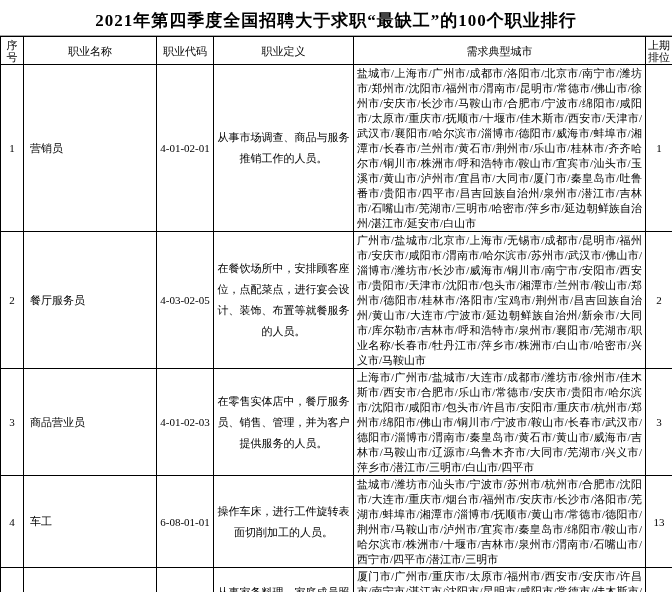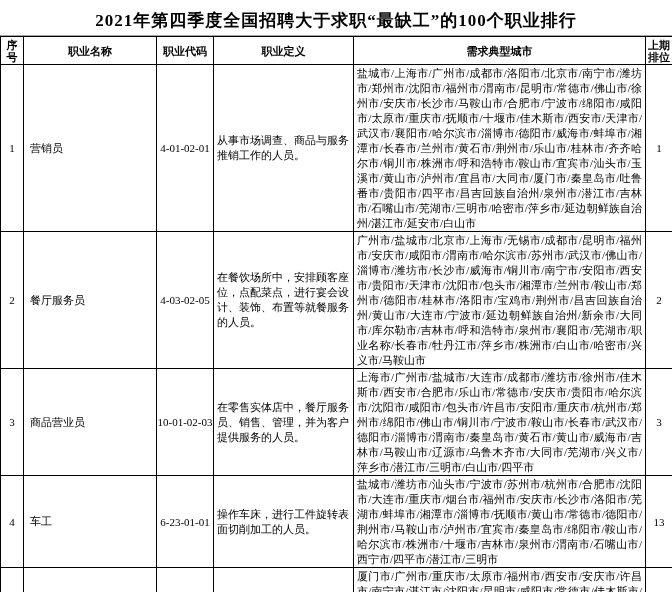--- a/index.html
+++ b/index.html
@@ -40,32 +40,32 @@
     border-collapse: collapse;
     table-layout: fixed;
   }
   table.occ th, table.occ td {
     border: 1px solid #000;
     font-size: 11px;
     vertical-align: middle;
     overflow: hidden;
   }
   table.occ th {
-    font-weight: bold;
+    font-weight: normal;
     text-align: center;
     line-height: 12px;
     padding: 1px;
   }
   td.c-index { text-align: center; }
   td.c-name  { text-align: left; padding-left: 6px; }
   td.c-code  { text-align: center; letter-spacing: 0; }
   td.c-def   {
-    text-align: left;
+    text-align: center;
     padding: 2px 3px;
-    line-height: 15px;
+    line-height: 21px;
     word-break: break-all;
   }
   td.c-cities {
     text-align: left;
     vertical-align: top;
     padding: 1px 3px 0 3px;
     line-height: 15px;
     word-break: break-all;
     text-align: justify;
   }
@@ -112,29 +112,29 @@
         <td class="c-index">2</td>
         <td class="c-name">餐厅服务员</td>
         <td class="c-code">4-03-02-05</td>
         <td class="c-def">在餐饮场所中，安排顾客座位，点配菜点，进行宴会设计、装饰、布置等就餐服务的人员。</td>
         <td class="c-cities">广州市/盐城市/北京市/上海市/无锡市/成都市/昆明市/福州市/安庆市/咸阳市/渭南市/哈尔滨市/苏州市/武汉市/佛山市/淄博市/潍坊市/长沙市/威海市/铜川市/南宁市/安阳市/西安市/贵阳市/天津市/沈阳市/包头市/湘潭市/兰州市/鞍山市/郑州市/德阳市/桂林市/洛阳市/宝鸡市/荆州市/昌吉回族自治州/黄山市/大连市/宁波市/延边朝鲜族自治州/新余市/大同市/库尔勒市/吉林市/呼和浩特市/泉州市/襄阳市/芜湖市/职业名称/长春市/牡丹江市/萍乡市/株洲市/白山市/哈密市/兴义市/马鞍山市</td>
         <td class="c-rank">2</td>
       </tr>
       <tr style="height:94px">
         <td class="c-index">3</td>
         <td class="c-name">商品营业员</td>
-        <td class="c-code">10-01-02-03</td>
+        <td class="c-code">4-01-02-03</td>
         <td class="c-def">在零售实体店中，餐厅服务员、销售、管理，并为客户提供服务的人员。</td>
         <td class="c-cities">上海市/广州市/盐城市/大连市/成都市/潍坊市/徐州市/佳木斯市/西安市/合肥市/乐山市/常德市/安庆市/贵阳市/哈尔滨市/沈阳市/咸阳市/包头市/许昌市/安阳市/重庆市/杭州市/郑州市/绵阳市/佛山市/铜川市/宁波市/鞍山市/长春市/武汉市/德阳市/淄博市/渭南市/秦皇岛市/黄石市/黄山市/威海市/吉林市/马鞍山市/辽源市/乌鲁木齐市/大同市/芜湖市/兴义市/萍乡市/潜江市/三明市/白山市/四平市</td>
         <td class="c-rank">3</td>
       </tr>
       <tr style="height:77px">
         <td class="c-index">4</td>
         <td class="c-name">车工</td>
-        <td class="c-code">6-23-01-01</td>
+        <td class="c-code">6-08-01-01</td>
         <td class="c-def">操作车床，进行工件旋转表面切削加工的人员。</td>
         <td class="c-cities">盐城市/潍坊市/汕头市/宁波市/苏州市/杭州市/合肥市/沈阳市/大连市/重庆市/烟台市/福州市/安庆市/长沙市/洛阳市/芜湖市/蚌埠市/湘潭市/淄博市/抚顺市/黄山市/常德市/德阳市/荆州市/马鞍山市/泸州市/宜宾市/秦皇岛市/绵阳市/鞍山市/哈尔滨市/株洲市/十堰市/吉林市/泉州市/渭南市/石嘴山市/西宁市/四平市/潜江市/三明市</td>
         <td class="c-rank">13</td>
       </tr>
       <tr style="height:71px">
         <td class="c-index">5</td>
         <td class="c-name">家政服务员</td>
         <td class="c-code">4-10-01-06</td>
         <td class="c-def">从事家务料理、家庭成员照护、家庭事务管理等工作的人员。</td>
         <td class="c-cities">厦门市/广州市/重庆市/太原市/福州市/西安市/安庆市/许昌市/南宁市/湛江市/沈阳市/昆明市/咸阳市/常德市/佳木斯市/无锡市/贵阳市/兰州市/包头市/马鞍山市/泸州市/德阳市/乐山市/天津市/昌吉回族自治州/秦皇岛市/长春市/湘潭市/辽源市/铜川市/大连市/牡丹江市/绵阳市/黄石市/威海市/宝鸡市/四平市/宜昌市/西宁市/三明市</td>

